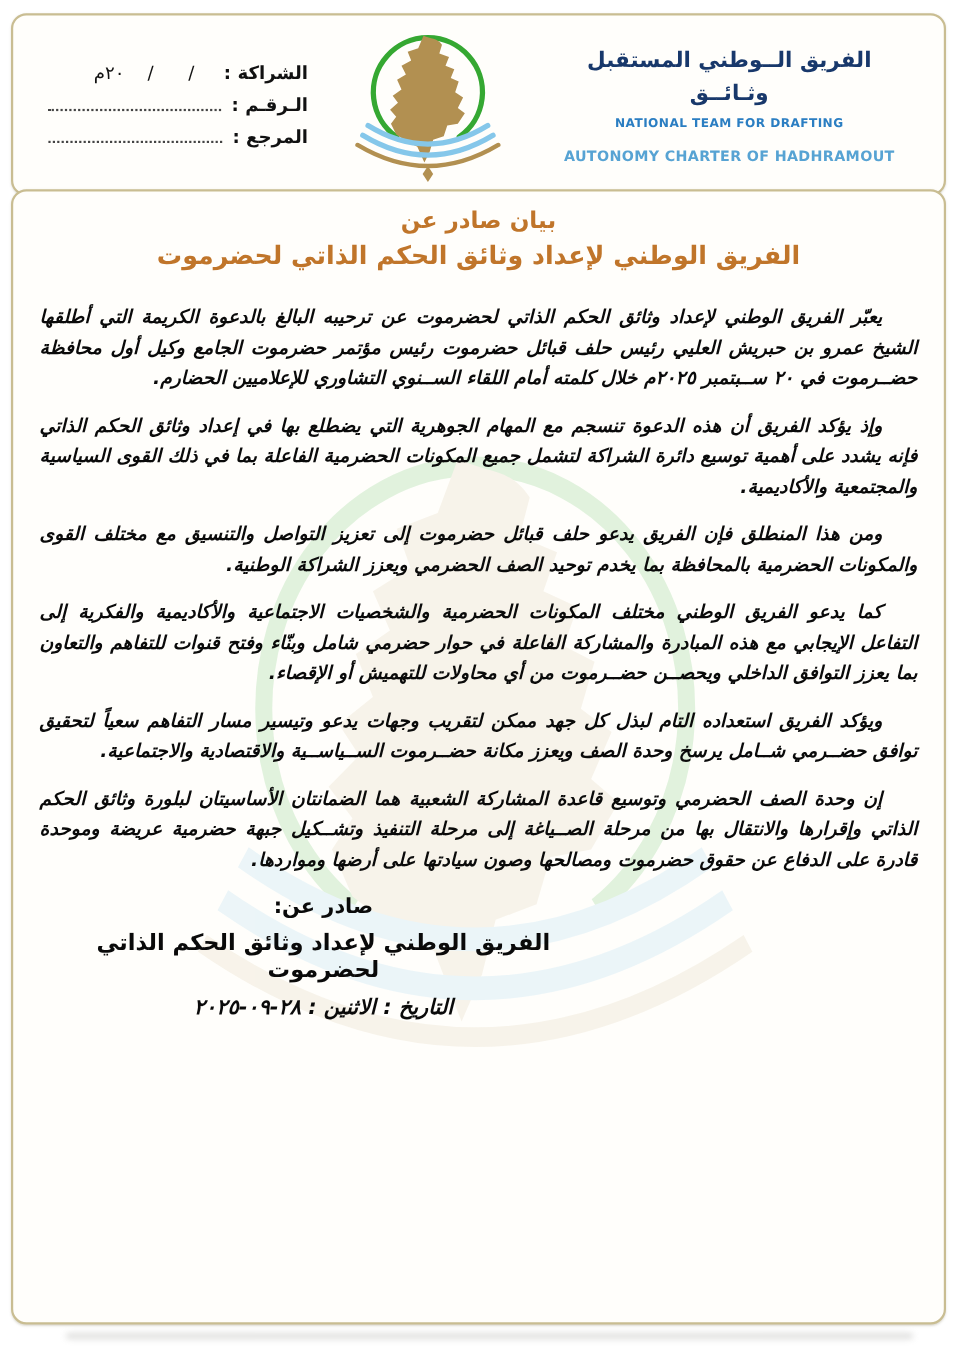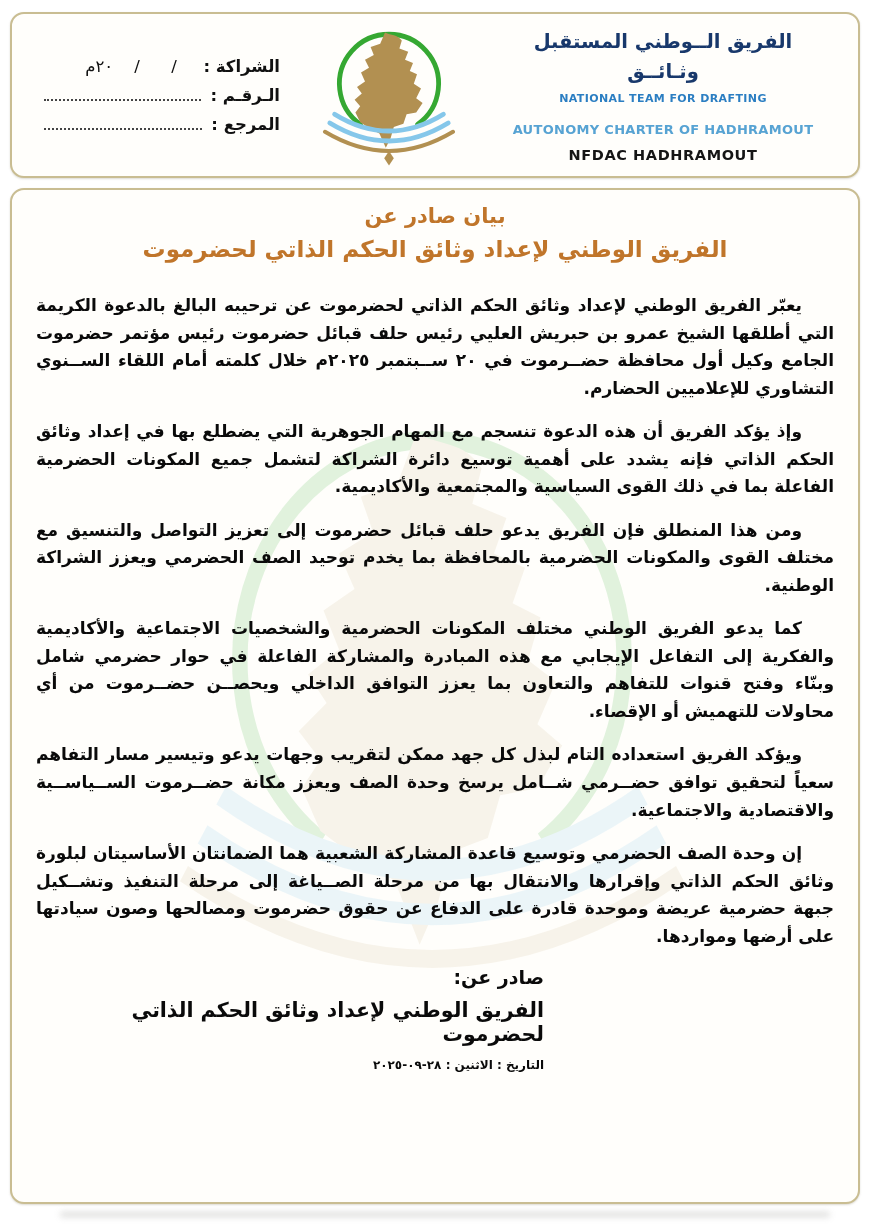--- a/index.html
+++ b/index.html
@@ -20,32 +20,32 @@
   .field-label{white-space:pre;}
   .field-value{white-space:pre;font-weight:normal;}
   .dotline{flex:1;border-bottom:2px dotted #444;margin:0 4px 4px 2px;height:14px;}
   .logo-wrap{width:160px;height:152px;flex:none;}
   .org{width:330px;text-align:center;direction:rtl;}
   .org-ar{color:#18386b;font-weight:bold;font-size:19.5px;line-height:1.5;}
   .org-en1{color:#2b7ec2;font-weight:bold;font-size:11px;letter-spacing:.4px;margin-top:6px;direction:ltr;}
   .org-en2{color:#57a3d3;font-weight:bold;font-size:13px;letter-spacing:.3px;margin-top:17px;direction:ltr;}
   .org-abbr{color:#151515;font-weight:bold;font-size:14.5px;letter-spacing:.6px;margin-top:10px;direction:ltr;}
   
-  .statement{top:188px;bottom:26px;padding:14px 24px;box-sizing:border-box;direction:rtl;overflow:hidden;}
+  .statement{top:172px;bottom:26px;padding:14px 24px;box-sizing:border-box;direction:rtl;overflow:hidden;}
   .watermark{position:absolute;left:110px;top:200px;width:620px;height:640px;opacity:.20;z-index:0;pointer-events:none;}
   .content{position:relative;z-index:1;}
   .title{text-align:center;color:#c0752a;font-weight:bold;}
   .title-line1{font-size:21px;}
   .title-line2{font-size:23px;margin-top:8px;margin-bottom:30px;}
   .para{font-size:17px;line-height:1.62;text-align:justify;text-indent:32px;
-    margin:0 0 16px 0;font-weight:bold;color:#0a0a0a;}
-  .footer{width:500px;margin:12px 290px 0 0;text-align:right;font-weight:bold;color:#0a0a0a;}
+    margin:0 0 16px 0;font-weight:bold;color:#0a0a0a;font-style:italic;}
+  .footer{width:500px;margin:12px 290px 0 0;text-align:center;font-weight:bold;color:#0a0a0a;}
   .footer-issued{font-size:19px;margin-bottom:10px;}
   .footer-org{font-size:20.5px;margin-bottom:12px;}
-  .footer-date{font-size:12px;}
+  .footer-date{font-size:19px;font-style:italic;}
   .bottom-smudge{position:absolute;left:60px;right:40px;top:1212px;height:5px;
     background:#9a9a96;filter:blur(3px);opacity:.35;border-radius:3px;}
 </style>
 </head>
 <body>
 
 <div class="frame letterhead">
 
   <div class="fields">
     <div class="field-row">
@@ -70,21 +70,20 @@
       <path d="M26,125 Q100,170 174,125" fill="none" stroke="#85c7ea" stroke-width="6" stroke-linecap="round"></path>
       <path d="M20,136 Q100,184 180,136" fill="none" stroke="#b29051" stroke-width="5" stroke-linecap="round"></path>
       <path d="M100,160 l6,9 l-6,9 l-6,-9 Z" fill="#b29051"></path>
     </svg>
   </div>
 
   <div class="org">
     <div class="org-ar">الفريق الــوطني المستقبل وثـائــق</div>
     <div class="org-en1">NATIONAL TEAM FOR DRAFTING</div>
     <div class="org-en2">AUTONOMY CHARTER OF HADHRAMOUT</div>
-    <div class="org-abbr">NFDAC HADHRAMOUT</div>
   </div>
 </div>
 
 <div class="frame statement">
 
   <svg class="watermark" viewBox="0 0 200 180" preserveAspectRatio="none">
     <path d="M64.4,126.8 A62,62 0 1 1 135.6,126.8" fill="none" stroke="#6cc46a" stroke-width="5"></path>
     <path d="M95,12 C103,16 110,14 116,22 L113,32 L124,36 L120,46 L130,50 L126,60 L135,64 L131,76 L140,82 L134,94 L142,100 L134,112 L122,114 L118,126 L106,130 L102,144 L96,156 L88,138 L76,132 L64,124 L58,112 L64,104 L57,96 L66,88 L60,80 L70,73 L65,62 L75,56 L70,46 L81,40 L77,30 L89,26 Z" fill="#d9c9a8"></path>
     <path d="M32,114 Q100,156 168,114" fill="none" stroke="#9fd3ef" stroke-width="6"></path>
     <path d="M26,125 Q100,170 174,125" fill="none" stroke="#9fd3ef" stroke-width="6"></path>

